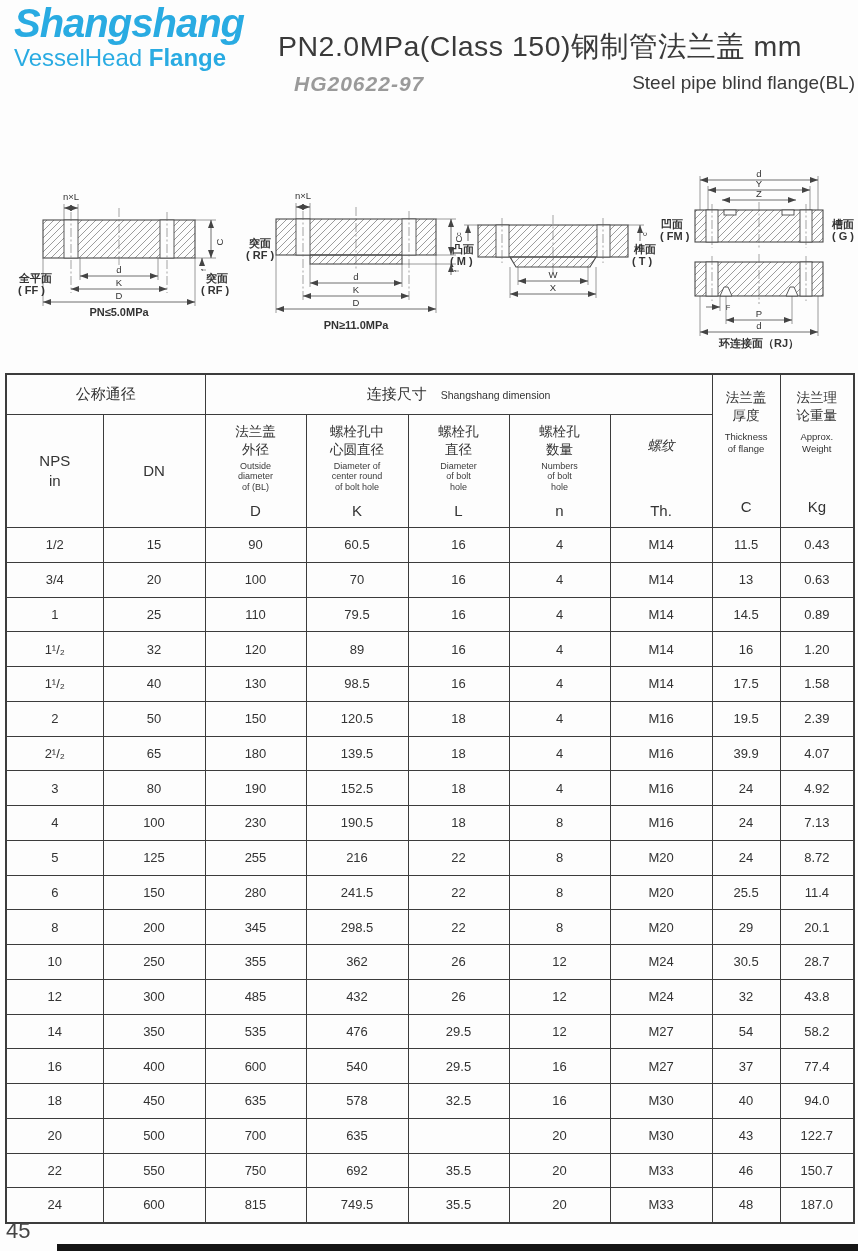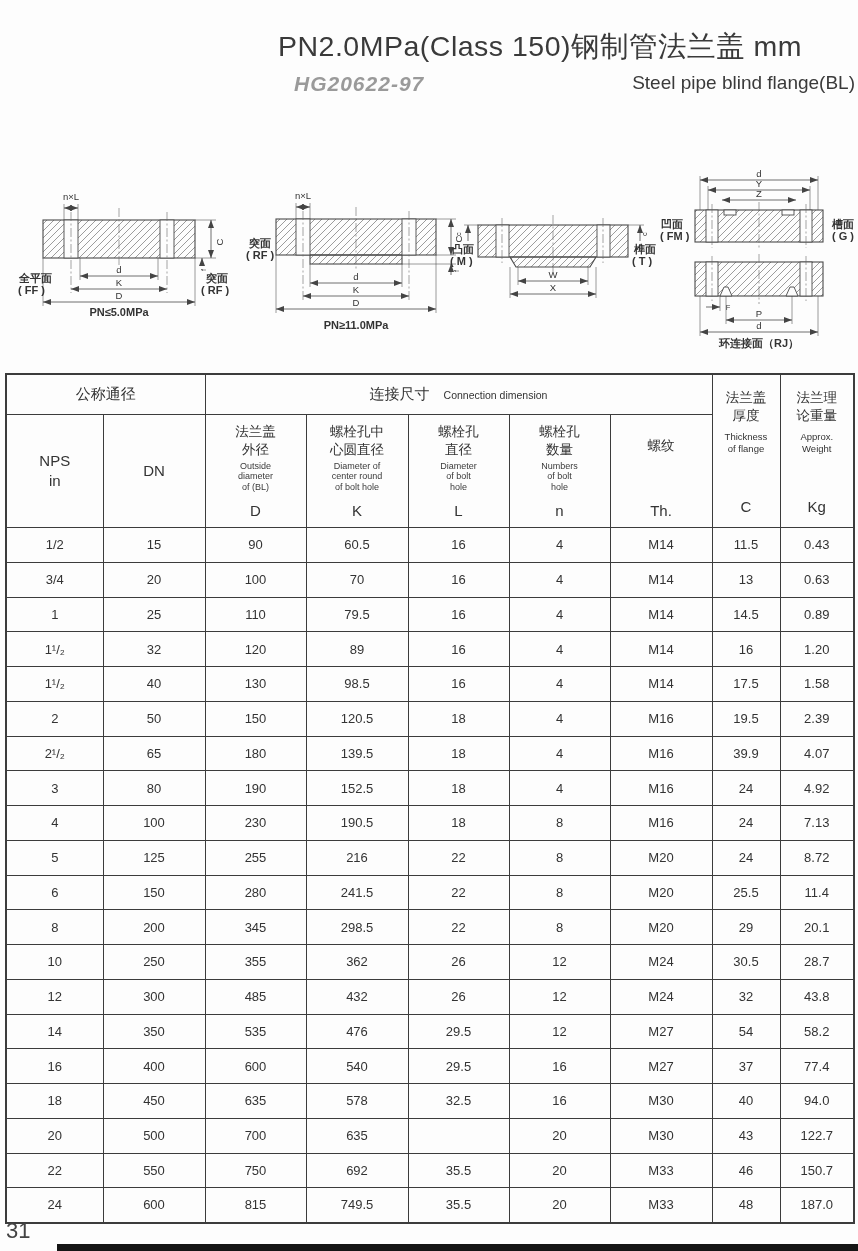--- a/index.html
+++ b/index.html
@@ -35,38 +35,42 @@
        font-weight:normal;color:#333;}
   table.flange{border:2px solid #3c3c3c;}
   tr.h1 th{height:37px;font-size:15px;}
   tr.h1 .conn-en{font-size:10.5px;margin-left:14px;}
   tr.h2 th{height:105px;}
   .pre{white-space:pre-line;}
   .subhead{display:flex;flex-direction:column;align-items:center;height:101px;padding-top:6px;}
   .subhead .zh{font-size:13.5px;line-height:1.3;}
   .subhead .en{font-size:9px;line-height:1.18;margin-top:2px;color:#3a3a3a;}
   .subhead .letter{font-size:15px;margin-top:auto;padding-bottom:5px;}
-  .subhead.mid .zh{margin-top:14px;}
+  .subhead.mid .zh{margin-top:14px;font-style:italic;}
   .vhead{display:flex;flex-direction:column;align-items:center;height:138px;padding-top:14px;}
   .vhead .zh{font-size:13.5px;line-height:1.35;}
   .vhead .en{font-size:9.5px;line-height:1.2;margin-top:6px;}
   .vhead .letter{font-size:15px;margin-top:auto;padding-bottom:12px;}
   .npsdn{font-size:15px;line-height:1.35;}
   table.flange tbody tr{height:34.75px;}
   table.flange tbody td{font-size:13px;}
 
   
   .pageno{position:absolute;left:6px;top:1218px;font-size:22px;color:#444;}
   .botbar{position:absolute;left:57px;top:1244px;width:801px;height:7px;background:#151515;}
 </style>
 </head>
 <body>
 
 <div class="page">
 
+  <div class="logo">
+    <div class="brand">Shangshang</div>
+    <div class="tagline"><span>Vessel</span><span>Head</span> <span class="b">Flange</span></div>
+  </div>
 
   <div class="titleblock">
     <div class="title">PN2.0MPa(Class 150)钢制管法兰盖  mm</div>
     <div class="sub">
       <span class="std">HG20622-97</span>
       <span class="sub-en">Steel pipe blind flange(BL)</span>
     </div>
   </div>
 
   <div class="fig" style="left:18px;top:186px;">
@@ -278,21 +282,21 @@
         <col style="width:101px">
         <col style="width:101px">
       <col style="width:102px">
         <col style="width:68px">
         <col style="width:74px">
     </colgroup>
     <thead>
       <tr class="h1">
         <th colspan="2">公称通径</th>
         <th colspan="5">
-          <span>连接尺寸</span><span class="conn-en">Connection dimension</span>
+          <span>连接尺寸</span><span class="conn-en">Shangshang dimension</span>
         </th>
         <th rowspan="2">
           <div class="vhead">
             <div class="zh pre">法兰盖
 厚度</div>
             <div class="en pre">Thickness
 of flange</div>
             <div class="letter">C</div>
           </div>
         </th>
@@ -579,16 +583,16 @@
           <td>749.5</td>
           <td>35.5</td>
           <td>20</td>
           <td>M33</td>
           <td>48</td>
           <td>187.0</td>
         </tr>
       </tbody>
   </table>
 
-  <div class="pageno">31</div>
+  <div class="pageno">45</div>
   <div class="botbar"></div>
 
 </div>
 
 </body></html>

